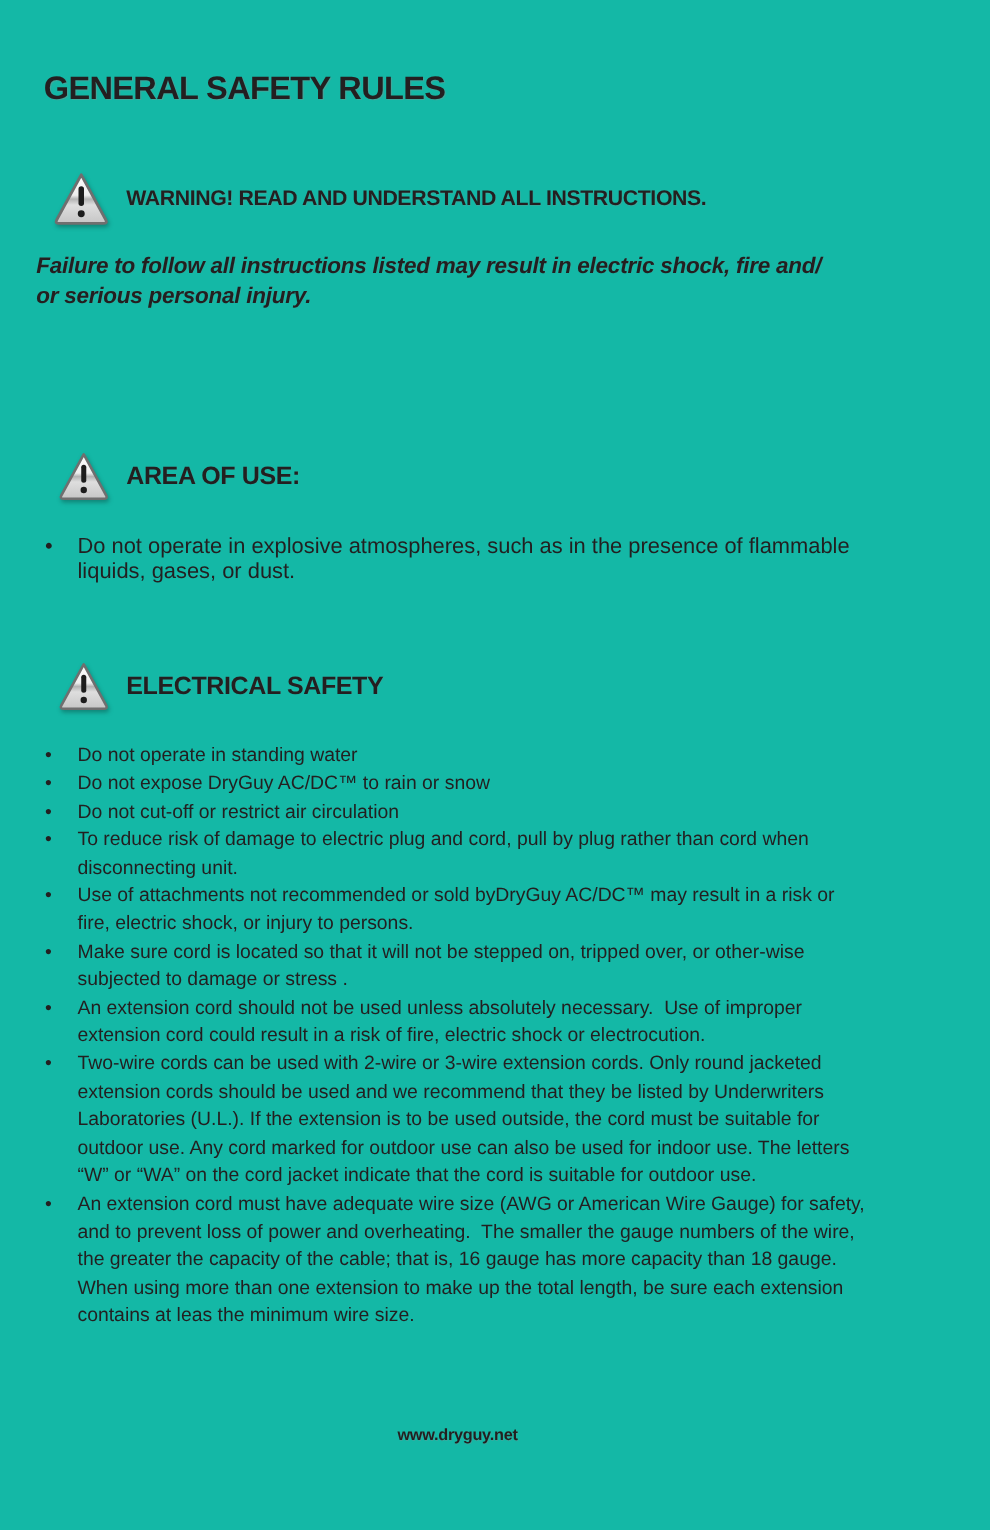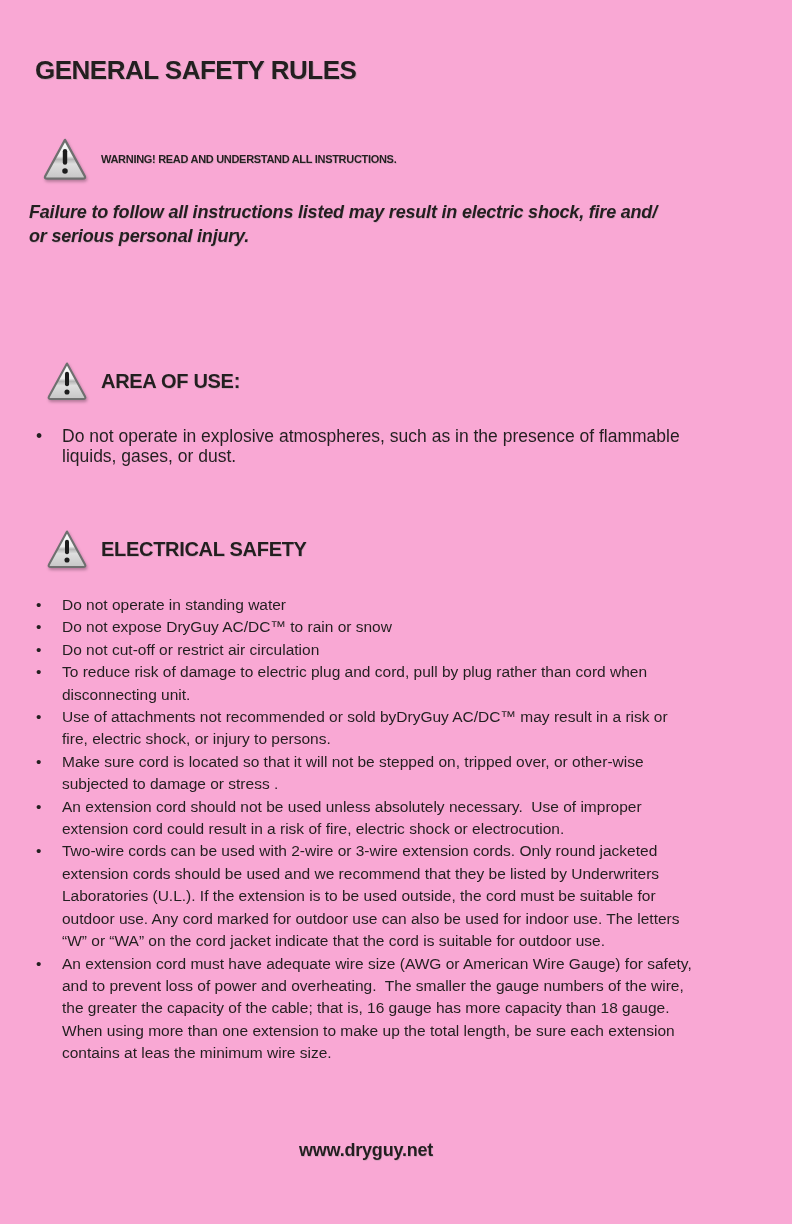--- a/index.html
+++ b/index.html
@@ -1,34 +1,34 @@
 <!DOCTYPE html>
 <html><head>
 <meta charset="utf-8">
 <style>
   html,body{margin:0;padding:0;background:#ffffff;}
   .page{
     position:relative;
     width:792px;height:1224px;
-    background:#f9a8d4;
+    background:#14b8a6;
     font-family:"Liberation Sans", sans-serif;
     color:#231f20;
     overflow:hidden;
   }
   .abs{position:absolute;}
   h1.title{
     left:35px;top:55px;margin:0;
     font-size:26px;font-weight:bold;letter-spacing:-0.5px;
     text-shadow:1px 1px 0 rgba(140,140,140,0.35);
   }
   .icon-row{display:flex;align-items:center;}
   .tri-icon{display:inline-block;flex:0 0 auto;}
   .tri-icon svg{display:block;filter:drop-shadow(1.5px 2px 1.5px rgba(0,0,0,0.28));}
   .icon-row-label{
-    margin-left:13px;font-weight:bold;font-size:11px;letter-spacing:-0.3px;
+    margin-left:13px;font-weight:bold;font-size:17px;letter-spacing:-0.3px;
     text-shadow:0.5px 0.5px 0 rgba(140,140,140,0.3);
     white-space:nowrap;
   }
   .icon-row-label.section{font-size:20px;}
   .warn-body{
     left:29px;top:201px;width:758px;margin:0;
     font-size:18px;font-weight:bold;line-height:23.5px;letter-spacing:-0.2px;
     white-space:pre-wrap;
     text-shadow:0.5px 0.5px 0 rgba(140,140,140,0.3);
     font-style:italic;
@@ -48,21 +48,21 @@
   ul.bullets li::before{
     content:"\2022";
     position:absolute;left:0;top:0;
   }
   ul.bullets.big{top:426px;}
   ul.bullets.big li{font-size:17.5px;line-height:20px;}
   ul.bullets.small{top:594px;}
   ul.bullets.small li{font-size:15.5px;line-height:22.4px;}
   .footer{
     left:0;top:1140px;width:732px;text-align:center;
-    font-size:18px;font-weight:bold;letter-spacing:-0.2px;
+    font-size:13px;font-weight:bold;letter-spacing:-0.2px;
     text-shadow:0.5px 0.5px 0 rgba(140,140,140,0.3);
   }
   .defs-holder{position:absolute;width:0;height:0;overflow:hidden;}
 </style>
 </head>
 <body>
 
 <div class="page">
 
   <svg class="defs-holder" aria-hidden="true">

